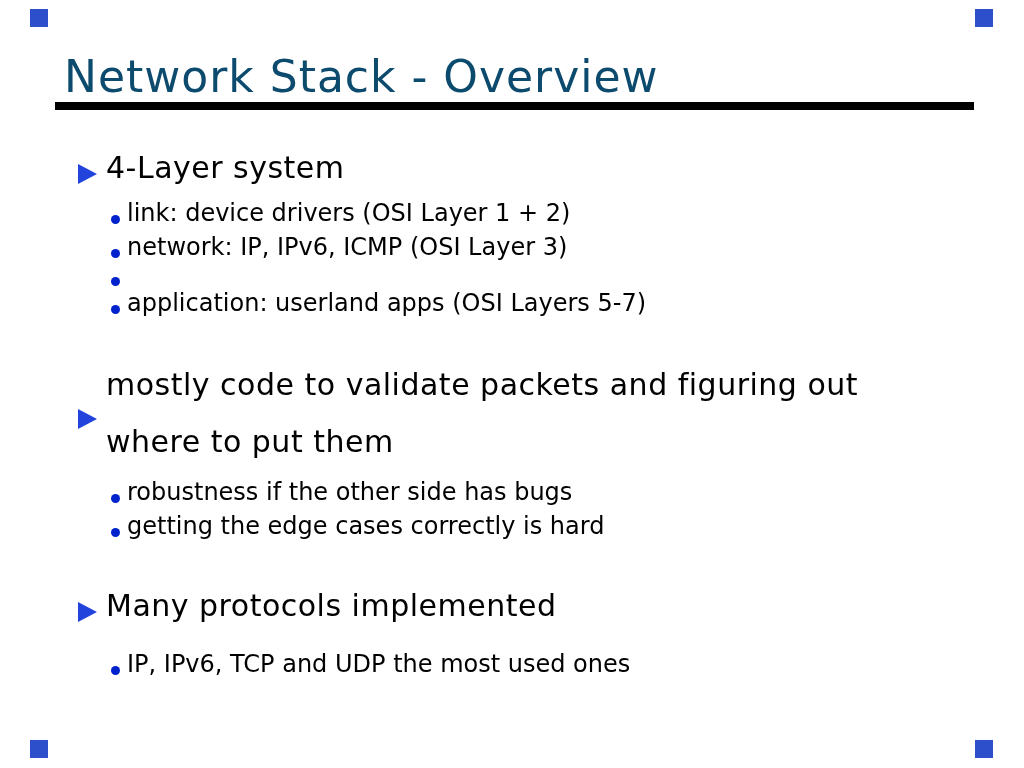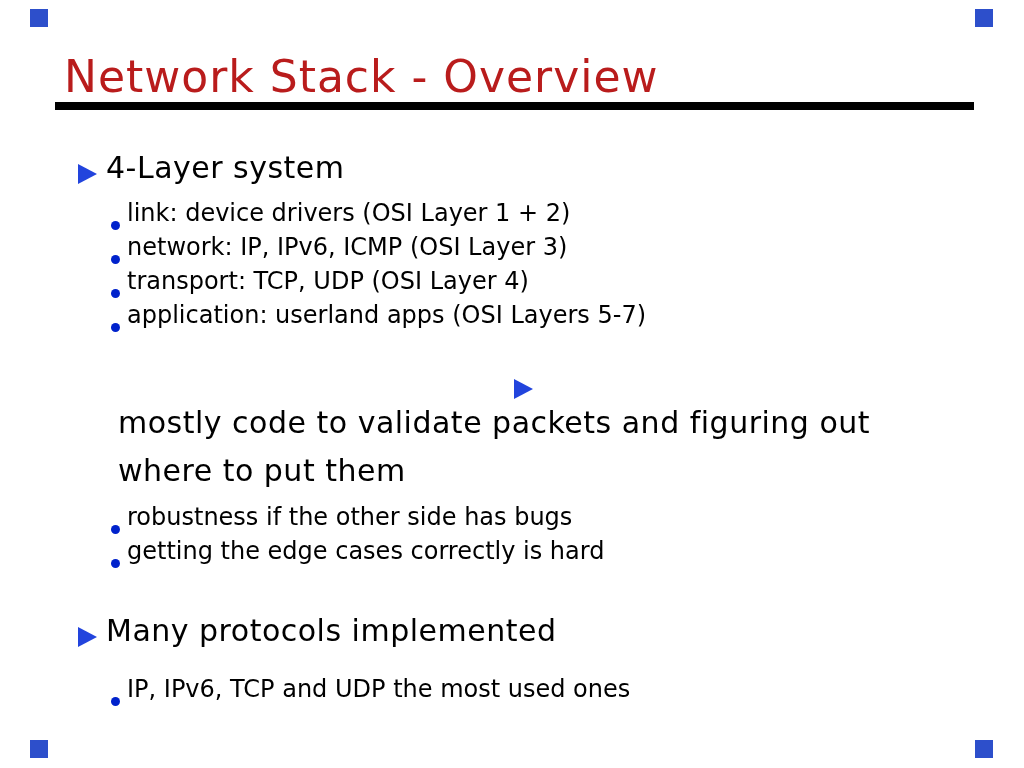--- a/index.html
+++ b/index.html
@@ -23,21 +23,21 @@
   .corner.bl { left: 30px;  bottom: 10px; }
   .corner.br { right: 31px; bottom: 10px; }
 
   .title {
     position: absolute;
     left: 64px;
     top: 55px;
     font-size: 44px;
     line-height: 1.0;
     letter-spacing: 1px;
-    color: #b91c1c;
+    color: #0c4a6e;
     white-space: nowrap;
   }
   .title-rule {
     position: absolute;
     left: 55px;
     top: 102px;
     width: 919px;
     height: 8px;
     background: #000000;
   }
@@ -48,36 +48,36 @@
     top: 148px;
     width: 900px;
   }
   .h-item {
     display: flex;
     align-items: center;
     font-size: 30px;
     line-height: 40px;
     letter-spacing: 0.5px;
   }
-  .h-item.wrap2 { line-height: 48px; flex-direction: column; }
+  .h-item.wrap2 { line-height: 57px; }
   .tri {
     flex: 0 0 auto;
     width: 0; height: 0;
     border-left: 19px solid #2244dd;
     border-top: 10px solid transparent;
     border-bottom: 10px solid transparent;
     margin-top: 11px;
     margin-right: 9px;
   }
   .h-label { max-width: 820px; }
 
   .subs { margin-top: 8px; }
   .s-item {
     display: flex;
-    align-items: flex-end;
+    align-items: center;
     font-size: 24px;
     line-height: 34px;
   }
   .dot {
     flex: 0 0 auto;
     width: 9px; height: 9px;
     border-radius: 50%;
     background: #0022cc;
     margin: 13px 7px 0 33px;
   }
@@ -110,21 +110,20 @@
       <div class="s-item">
         <span class="dot"></span>
         <span>link: device drivers (OSI Layer 1 + 2)</span>
       </div>
       <div class="s-item">
         <span class="dot"></span>
         <span>network: IP, IPv6, ICMP (OSI Layer 3)</span>
       </div>
       <div class="s-item">
         <span class="dot"></span>
-        <span>transport: TCP, UDP (OSI Layer 4)</span>
       </div>
       <div class="s-item">
         <span class="dot"></span>
         <span>application: userland apps (OSI Layers 5-7)</span>
       </div>
     </div>
 
     <div class="h-item wrap2 gap1">
       <span class="tri"></span>
       <span class="h-label">mostly code to validate packets and figuring out where to put them</span>

